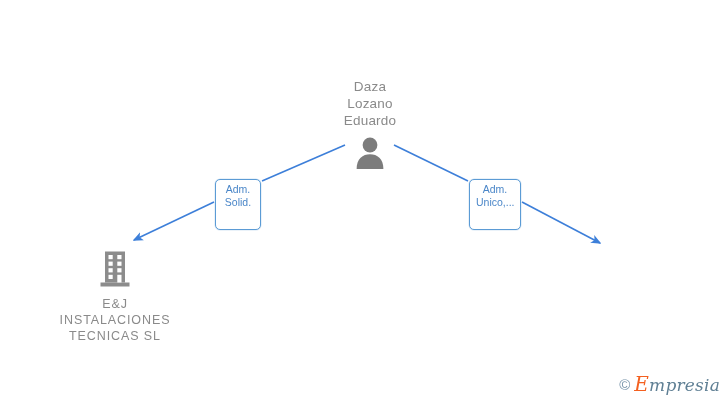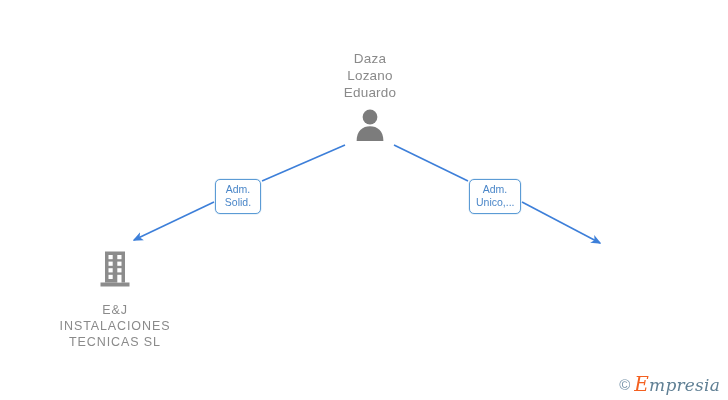--- a/index.html
+++ b/index.html
@@ -35,20 +35,21 @@
     top: 50px;
     width: 128px;
     text-align: center;
   }
   .person-name {
     font-size: 13.5px;
     line-height: 17px;
     color: #8a8a8a;
     letter-spacing: 0.2px;
     white-space: pre-line;
+    margin-top: 28px;
   }
   .person-icon {
     margin-top: 6px;
     display: flex;
     justify-content: center;
   }
 
   
   .company-node {
     position: absolute;
@@ -56,40 +57,40 @@
     text-align: center;
   }
   .company-node.left  { left: 40px;  top: 250px; }
   .company-node.right { left: 570px; top: 250px; }
   .company-icon {
     display: flex;
     justify-content: center;
     height: 40px;
   }
   .company-name {
-    margin-top: 12px;
+    margin-top: 6px;
     font-size: 12.5px;
     line-height: 16px;
     color: #8a8a8a;
     letter-spacing: 0.9px;
     white-space: pre-line;
   }
 
   
   .edge-label {
     position: absolute;
     box-sizing: border-box;
     background: #ffffff;
     border: 1px solid #5b9bd5;
     border-radius: 5px;
     color: #4a86c8;
     font-size: 10.5px;
     line-height: 13px;
     text-align: center;
-    padding: 3px 6px 4px 6px;
+    padding: 3px 6px 20px 6px;
     white-space: pre-line;
     box-shadow: 0 0 0 0.5px rgba(91,155,213,0.25);
   }
   .edge-label.left  { left: 215px; top: 179px; width: 46px; }
   .edge-label.right { left: 469px; top: 179px; width: 52px; }
 
   
   .watermark {
     position: absolute;
     right: 8px;

